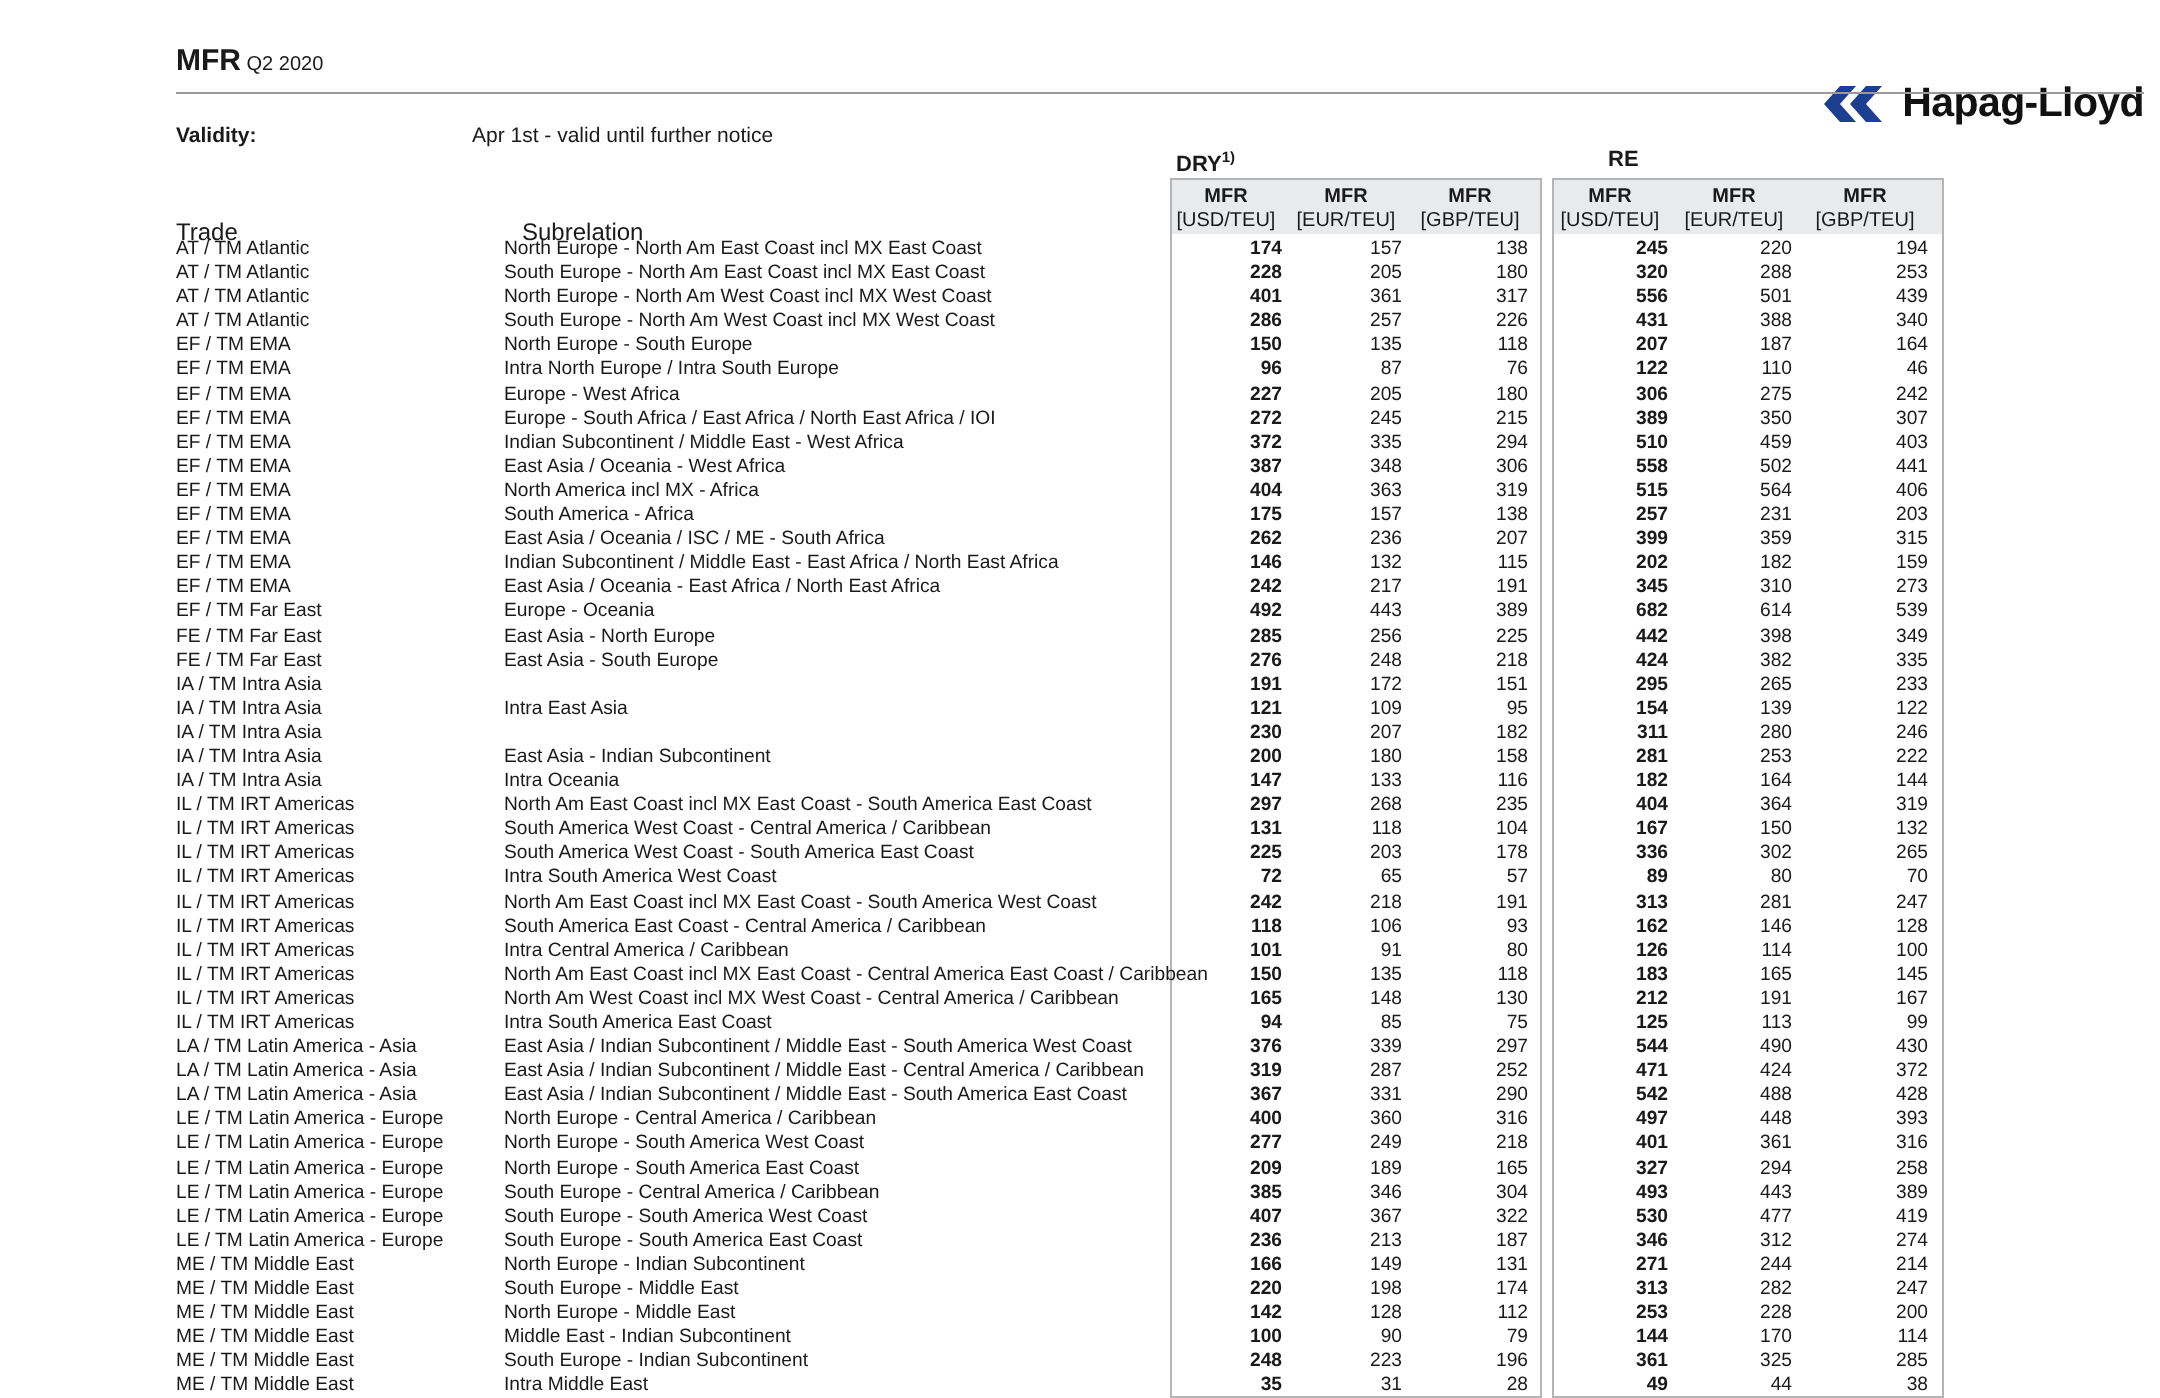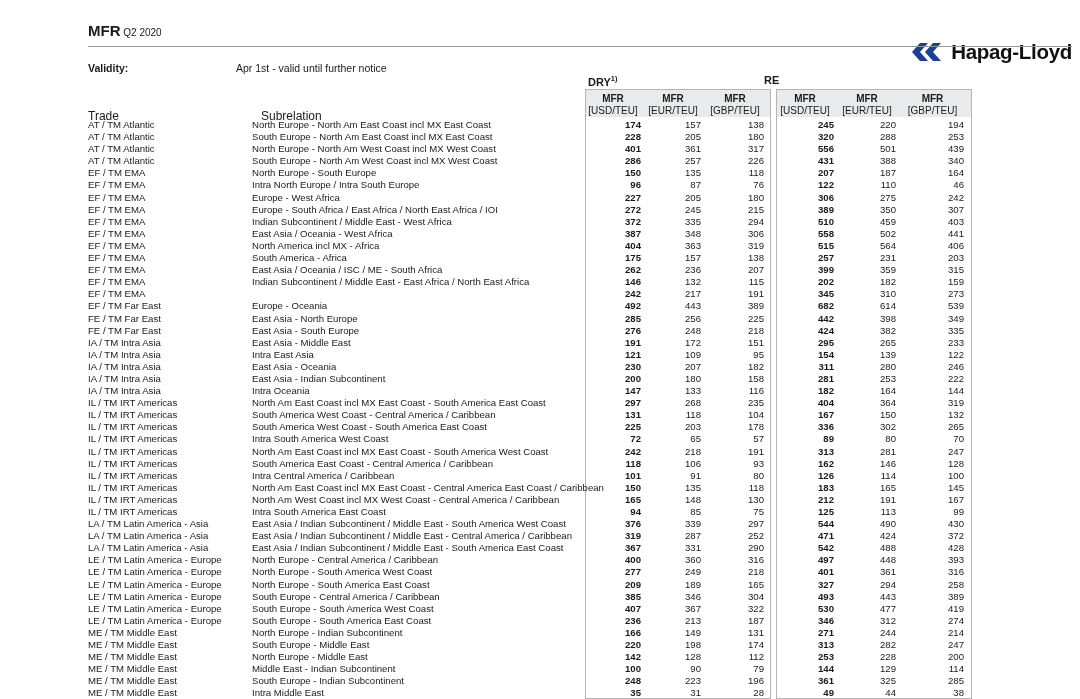--- a/index.html
+++ b/index.html
@@ -57,21 +57,21 @@
   .validity-value{
     position:absolute;left:148px;top:0;font-weight:normal;
   }
 
   
   .grp-caption{
     position:absolute;font-size:11px;font-weight:bold;
   }
   .grp-caption sup{font-size:7.5px;vertical-align:super;}
   #cap-dry{left:588px;top:74px;}
-  #cap-re {left:750px;top:74px;padding-left:14px;}
+  #cap-re {left:790px;top:74px;padding-left:14px;}
 
   
   .num-box{
     position:absolute;border:1px solid #b5b5b5;background:#ffffff;
     top:89px;height:610px;box-sizing:border-box;
   }
   #box-dry{left:585px;width:186px;}
   #box-re {left:776px;width:196px;}
 
   .num-head{
@@ -320,20 +320,21 @@
       <div class="c-sub">Indian Subcontinent / Middle East - East Africa / North East Africa</div>
       <div class="num d0 b">146</div>
       <div class="num d1">132</div>
       <div class="num d2">115</div>
       <div class="num r0 b">202</div>
       <div class="num r1">182</div>
       <div class="num r2">159</div>
     </div>
     <div class="row">
       <div class="c-trade">EF / TM EMA</div>
+      <div class="c-sub">East Asia / Oceania - East Africa / North East Africa</div>
       <div class="num d0 b">242</div>
       <div class="num d1">217</div>
       <div class="num d2">191</div>
       <div class="num r0 b">345</div>
       <div class="num r1">310</div>
       <div class="num r2">273</div>
     </div>
     <div class="row">
       <div class="c-trade">EF / TM Far East</div>
       <div class="c-sub">Europe - Oceania</div>
@@ -359,41 +360,39 @@
       <div class="c-sub">East Asia - South Europe</div>
       <div class="num d0 b">276</div>
       <div class="num d1">248</div>
       <div class="num d2">218</div>
       <div class="num r0 b">424</div>
       <div class="num r1">382</div>
       <div class="num r2">335</div>
     </div>
     <div class="row">
       <div class="c-trade">IA / TM Intra Asia</div>
-      <div class="c-sub">East Asia - Middle East</div>
       <div class="num d0 b">191</div>
       <div class="num d1">172</div>
       <div class="num d2">151</div>
       <div class="num r0 b">295</div>
       <div class="num r1">265</div>
       <div class="num r2">233</div>
     </div>
     <div class="row">
       <div class="c-trade">IA / TM Intra Asia</div>
       <div class="c-sub">Intra East Asia</div>
       <div class="num d0 b">121</div>
       <div class="num d1">109</div>
       <div class="num d2">95</div>
       <div class="num r0 b">154</div>
       <div class="num r1">139</div>
       <div class="num r2">122</div>
     </div>
     <div class="row">
       <div class="c-trade">IA / TM Intra Asia</div>
-      <div class="c-sub">East Asia - Oceania</div>
       <div class="num d0 b">230</div>
       <div class="num d1">207</div>
       <div class="num d2">182</div>
       <div class="num r0 b">311</div>
       <div class="num r1">280</div>
       <div class="num r2">246</div>
     </div>
     <div class="row">
       <div class="c-trade">IA / TM Intra Asia</div>
       <div class="c-sub">East Asia - Indian Subcontinent</div>
@@ -634,21 +633,21 @@
       <div class="num r1">228</div>
       <div class="num r2">200</div>
     </div>
     <div class="row">
       <div class="c-trade">ME / TM Middle East</div>
       <div class="c-sub">Middle East - Indian Subcontinent</div>
       <div class="num d0 b">100</div>
       <div class="num d1">90</div>
       <div class="num d2">79</div>
       <div class="num r0 b">144</div>
-      <div class="num r1">129</div>
+      <div class="num r1">170</div>
       <div class="num r2">114</div>
     </div>
     <div class="row">
       <div class="c-trade">ME / TM Middle East</div>
       <div class="c-sub">South Europe - Indian Subcontinent</div>
       <div class="num d0 b">248</div>
       <div class="num d1">223</div>
       <div class="num d2">196</div>
       <div class="num r0 b">361</div>
       <div class="num r1">325</div>

